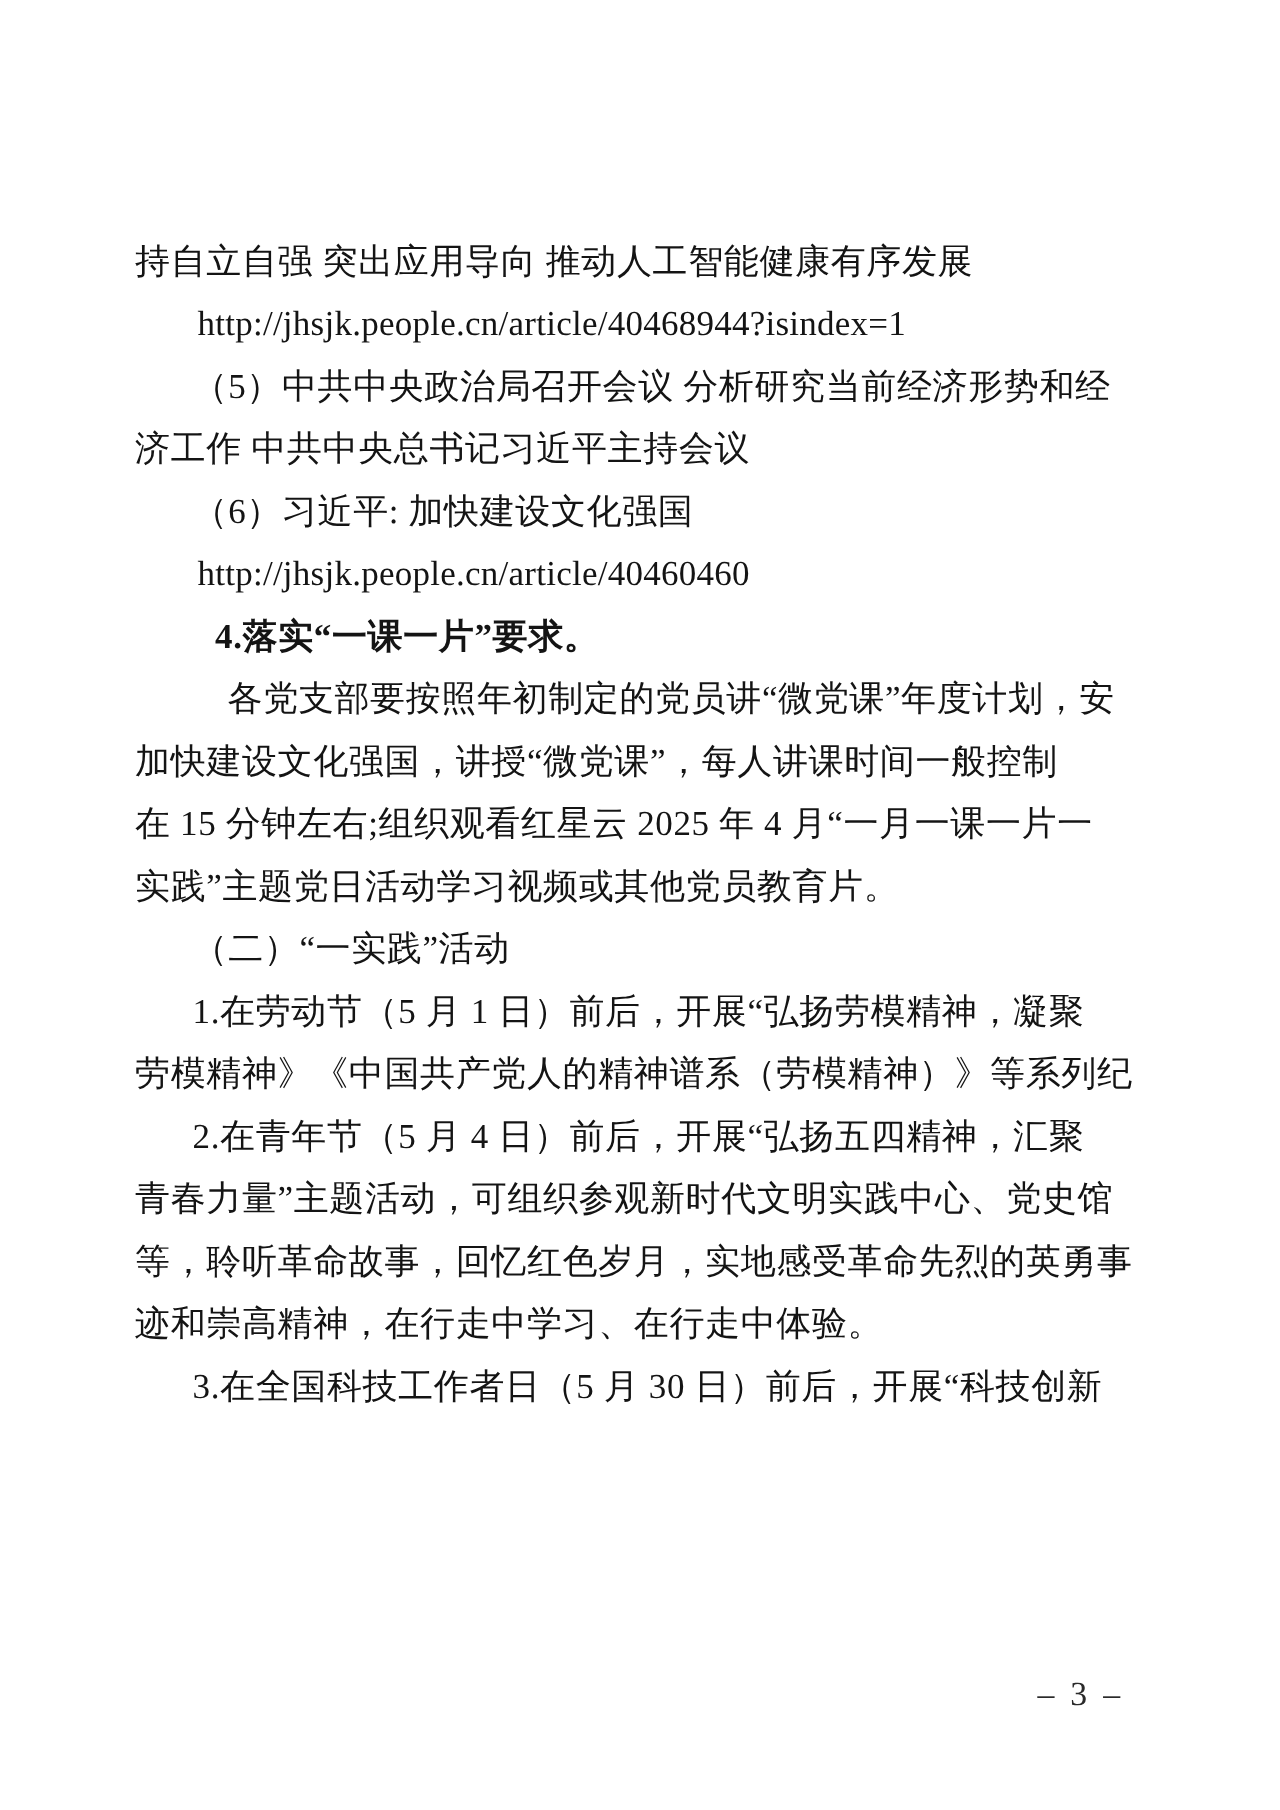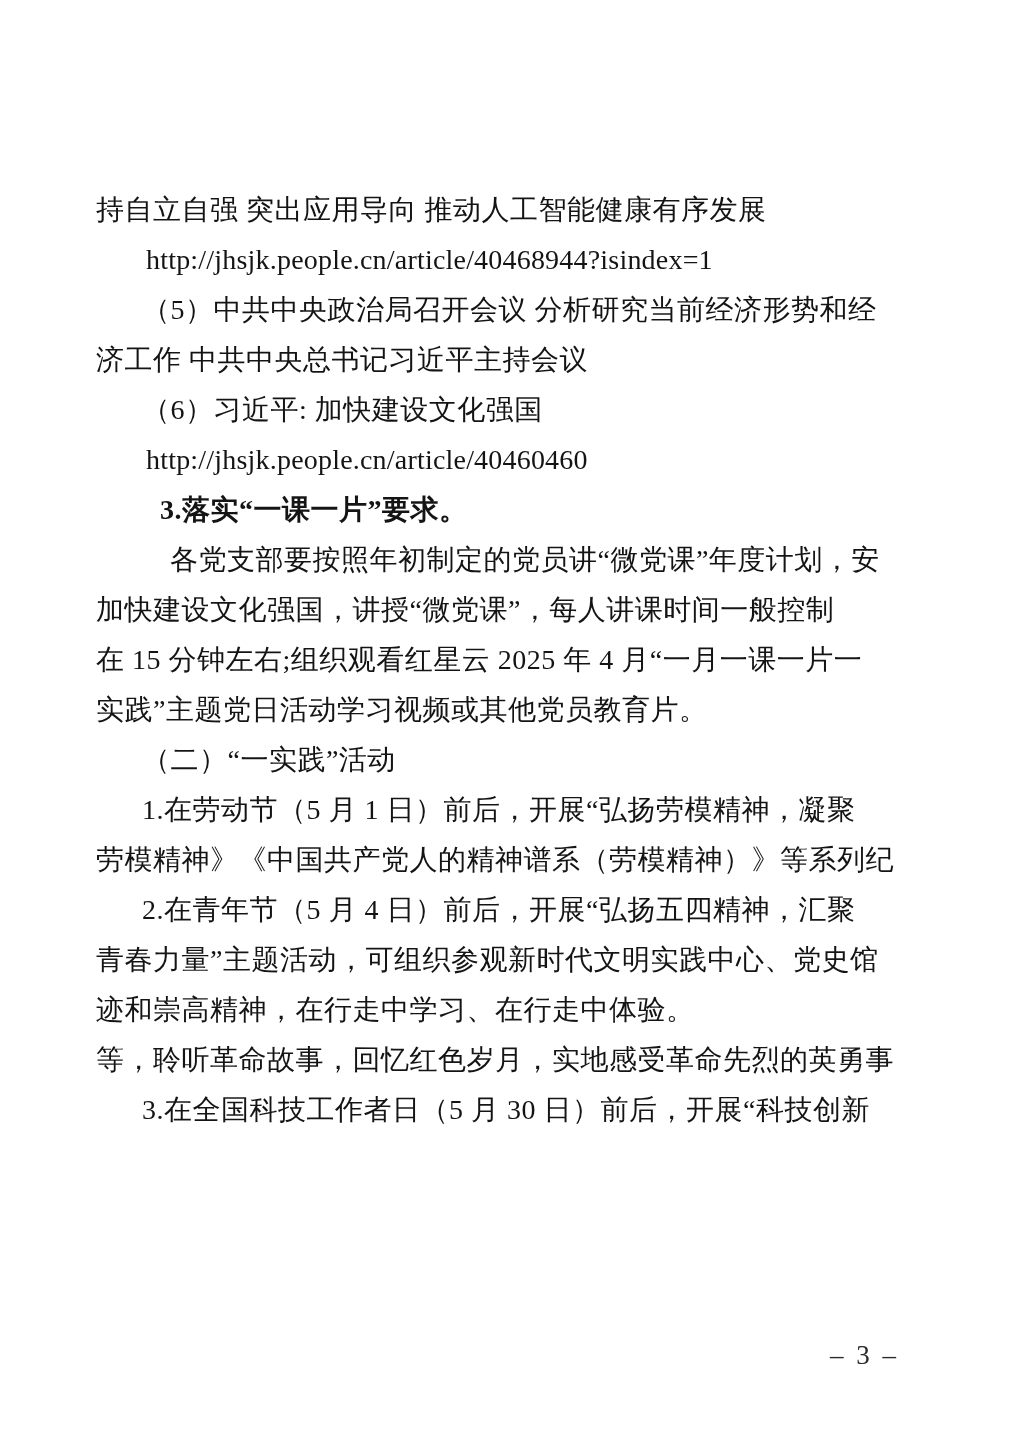--- a/index.html
+++ b/index.html
@@ -11,21 +11,21 @@
     position: relative;
     width: 1024px;
     height: 1448px;
     background: #ffffff;
     overflow: hidden;
     font-family: "Liberation Serif", "DejaVu Serif", serif;
     color: #141414;
   }
   .content {
     position: absolute;
-    left: 96px;
+    left: 108px;
     top: 185px;
     width: 804px;
     font-size: 28px;
     line-height: 50px;
     font-weight: 400;
     font-family: Liberation Serif, serif;
   }
   .line {
     height: 50px;
     white-space: nowrap;
@@ -56,29 +56,29 @@
 <body>
 
 <div class="page">
   <div class="content">
     <div class="line">持自立自强 突出应用导向 推动人工智能健康有序发展</div>
     <div class="line ind-url url">http://jhsjk.people.cn/article/40468944?isindex=1</div>
     <div class="line ind-paren">（5）中共中央政治局召开会议 分析研究当前经济形势和经</div>
     <div class="line">济工作 中共中央总书记习近平主持会议</div>
     <div class="line ind-paren">（6）习近平: 加快建设文化强国</div>
     <div class="line ind-url url">http://jhsjk.people.cn/article/40460460</div>
-    <div class="line ind-head bold">3.落实“一课一片”要求。</div>
+    <div class="line ind-head bold">4.落实“一课一片”要求。</div>
     <div class="line ind-body">各党支部要按照年初制定的党员讲“微党课”年度计划，安</div>
     <div class="line">加快建设文化强国，讲授“微党课”，每人讲课时间一般控制</div>
     <div class="line">在 15 分钟左右;组织观看红星云 2025 年 4 月“一月一课一片一</div>
     <div class="line">实践”主题党日活动学习视频或其他党员教育片。</div>
     <div class="line ind-paren">（二）“一实践”活动</div>
     <div class="line ind-paren">1.在劳动节（5 月 1 日）前后，开展“弘扬劳模精神，凝聚</div>
     <div class="line">劳模精神》《中国共产党人的精神谱系（劳模精神）》等系列纪</div>
     <div class="line ind-paren">2.在青年节（5 月 4 日）前后，开展“弘扬五四精神，汇聚</div>
     <div class="line">青春力量”主题活动，可组织参观新时代文明实践中心、党史馆</div>
+    <div class="line">等，聆听革命故事，回忆红色岁月，实地感受革命先烈的英勇事</div>
     <div class="line">迹和崇高精神，在行走中学习、在行走中体验。</div>
-    <div class="line">等，聆听革命故事，回忆红色岁月，实地感受革命先烈的英勇事</div>
     <div class="line ind-paren">3.在全国科技工作者日（5 月 30 日）前后，开展“科技创新</div>
   </div>
 
   <div class="page-number">– 3 –</div>
 </div>
 
 </body></html>

